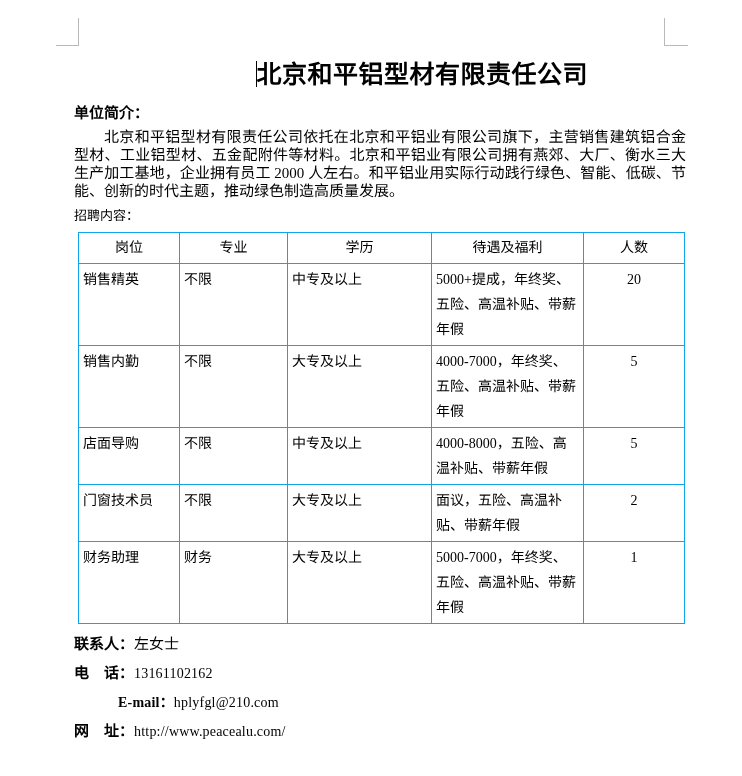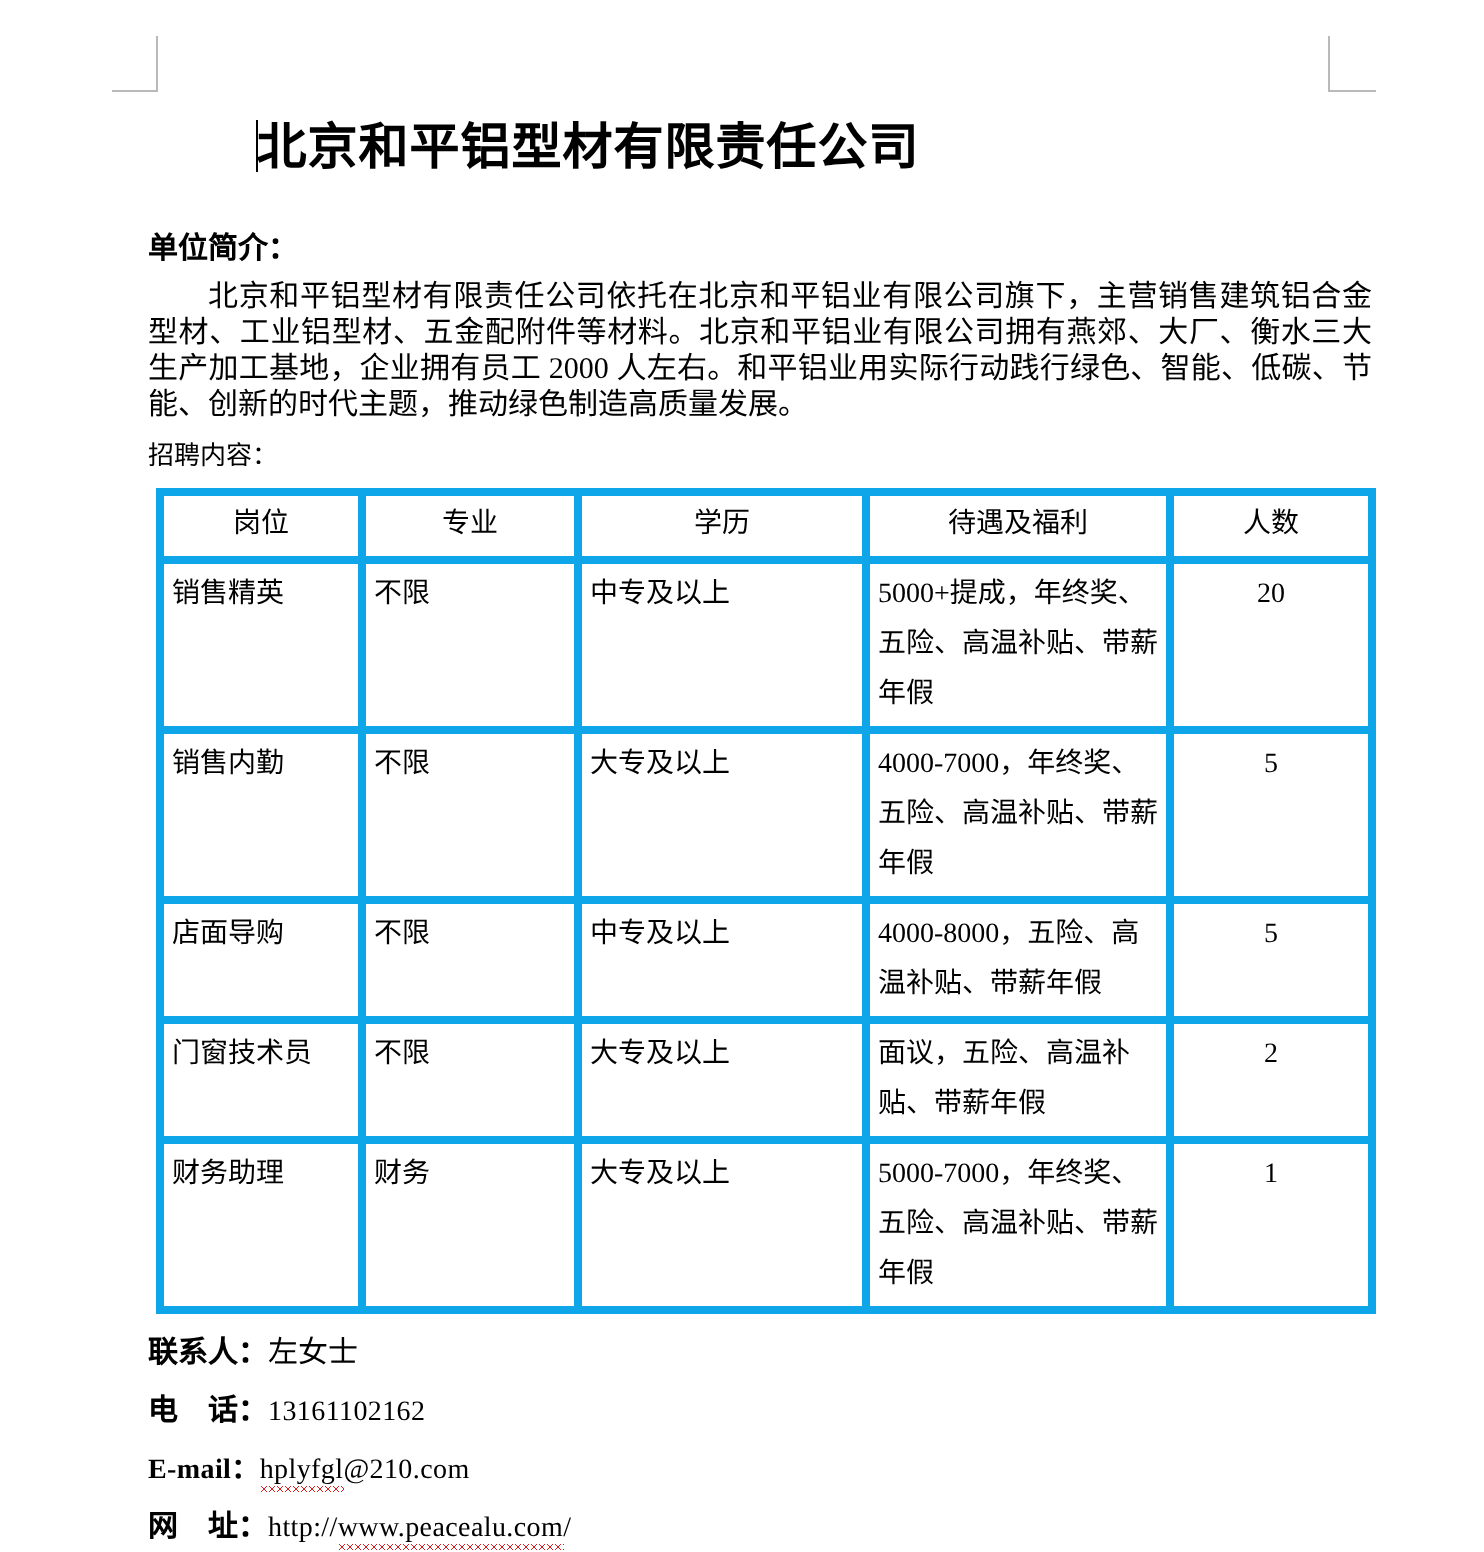--- a/index.html
+++ b/index.html
@@ -38,21 +38,21 @@
   .corner-tr { left: 656px; top: 18px; }
   .corner-tr::before { left: 8px; top: 0; width: 1px; height: 28px; }
   .corner-tr::after  { left: 8px; top: 27px; width: 24px; height: 1px; }
 
   
   .doc-title {
     position: absolute;
     left: 0;
     top: 42px;
     width: 588px;
-    text-align: center;
+    text-align: right;
     font-size: 25px;
     font-weight: bold;
     letter-spacing: 0.5px;
     line-height: 1.3;
     font-family: "Liberation Serif", "DejaVu Serif", serif;
   }
   .caret {
     display: inline-block;
     width: 1px;
     height: 26px;
@@ -66,21 +66,21 @@
     position: absolute;
     left: 74px;
     top: 100px;
     width: 612px;
   }
 
   .section-label {
     font-size: 15px;
     font-weight: bold;
     line-height: 26px;
-    margin: 12px 0 2px 0;
+    margin: 0 0 2px 0;
   }
 
   .intro-para {
     font-size: 15px;
     line-height: 18px;
     text-align: justify;
     text-justify: inter-ideograph;
     margin: 0;
     text-indent: 2em;
   }
@@ -92,21 +92,21 @@
   }
 
   
   table.jobs {
     border-collapse: collapse;
     width: 606px;
     margin: 2px 0 0 4px;
     table-layout: fixed;
   }
   table.jobs td, table.jobs th {
-    border: 4px solid #0ea5e9;
+    border: 1px solid #0ea5e9;
     font-size: 14px;
     font-weight: normal;
     vertical-align: top;
     padding: 3px 4px 3px 4px;
     line-height: 25px;
     font-family: "Liberation Serif", "DejaVu Serif", serif;
   }
   table.jobs thead th {
     text-align: center;
     vertical-align: middle;
@@ -235,18 +235,18 @@
       </tr>
     </tbody>
   </table>
 
   <div class="contact">
 
     <div class="contact-row"><span class="contact-label">联系人：</span><span class="contact-value">左女士</span></div>
 
     <div class="contact-row"><span class="contact-label">电　话：</span><span class="contact-value mono-value">13161102162</span></div>
 
-    <div class="contact-row"><span class="contact-label mono-value" style="font-weight:bold;">E-mail：</span><span class="contact-value mono-value spell-error">hplyfgl</span><span class="contact-value mono-value">@210.com</span></div>
+    <div class="contact-row"><span class="contact-label mono-value" style="font-weight:bold;margin-left:44px;">E-mail：</span><span class="contact-value mono-value spell-error">hplyfgl</span><span class="contact-value mono-value">@210.com</span></div>
 
     <div class="contact-row"><span class="contact-label">网　址：</span><span class="contact-value mono-value">http://</span><span class="contact-value mono-value spell-error">www.peacealu.com</span><span class="contact-value mono-value">/</span></div>
 
   </div>
 </div>
 
 </body></html>

